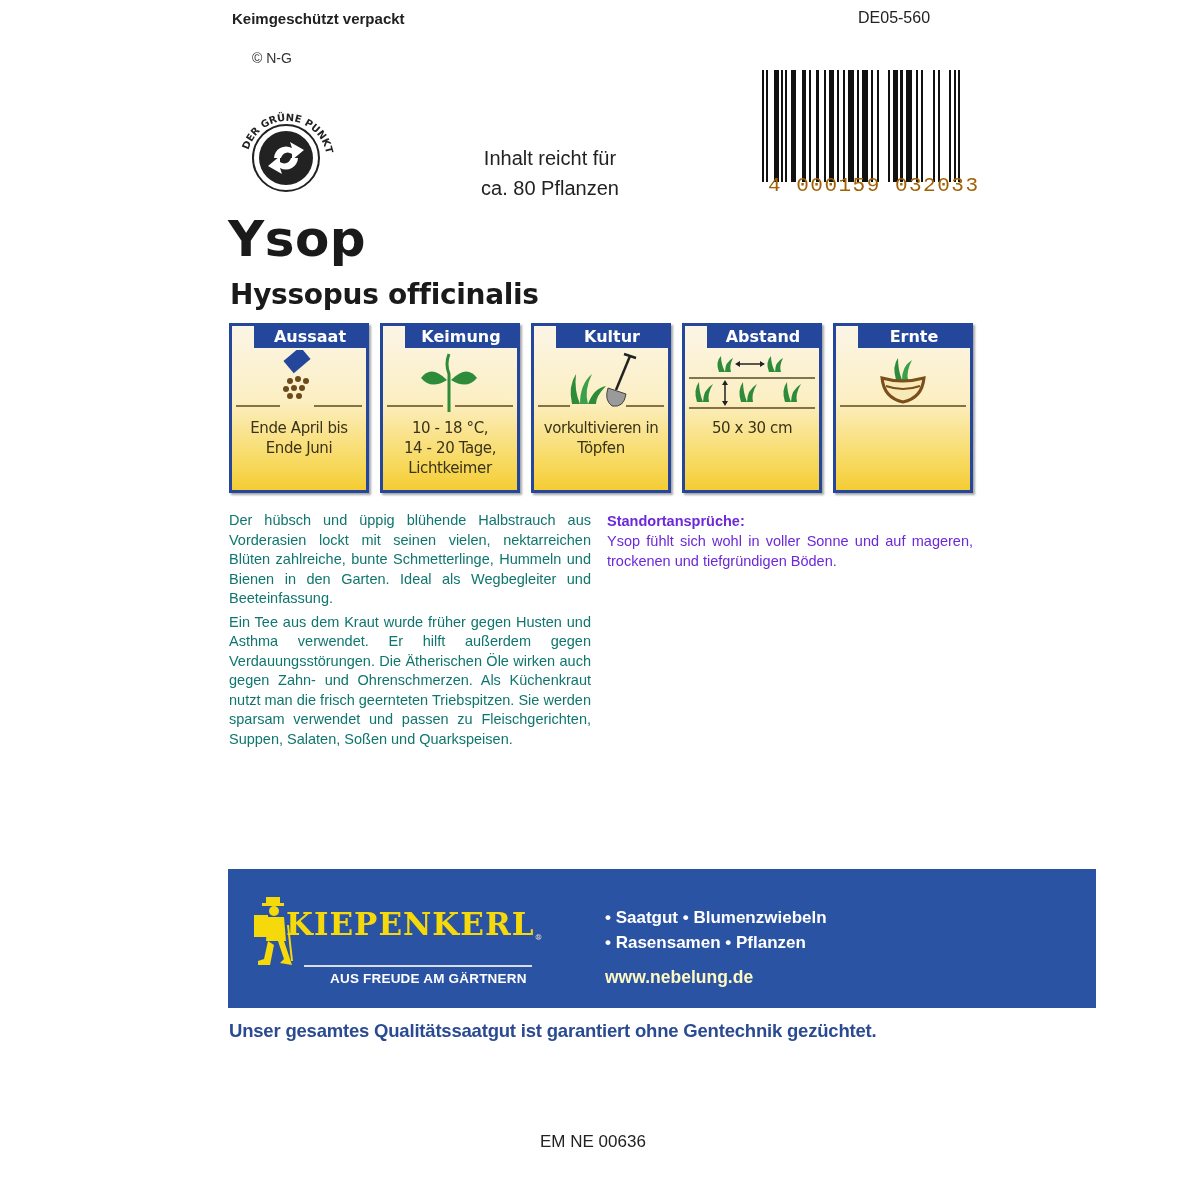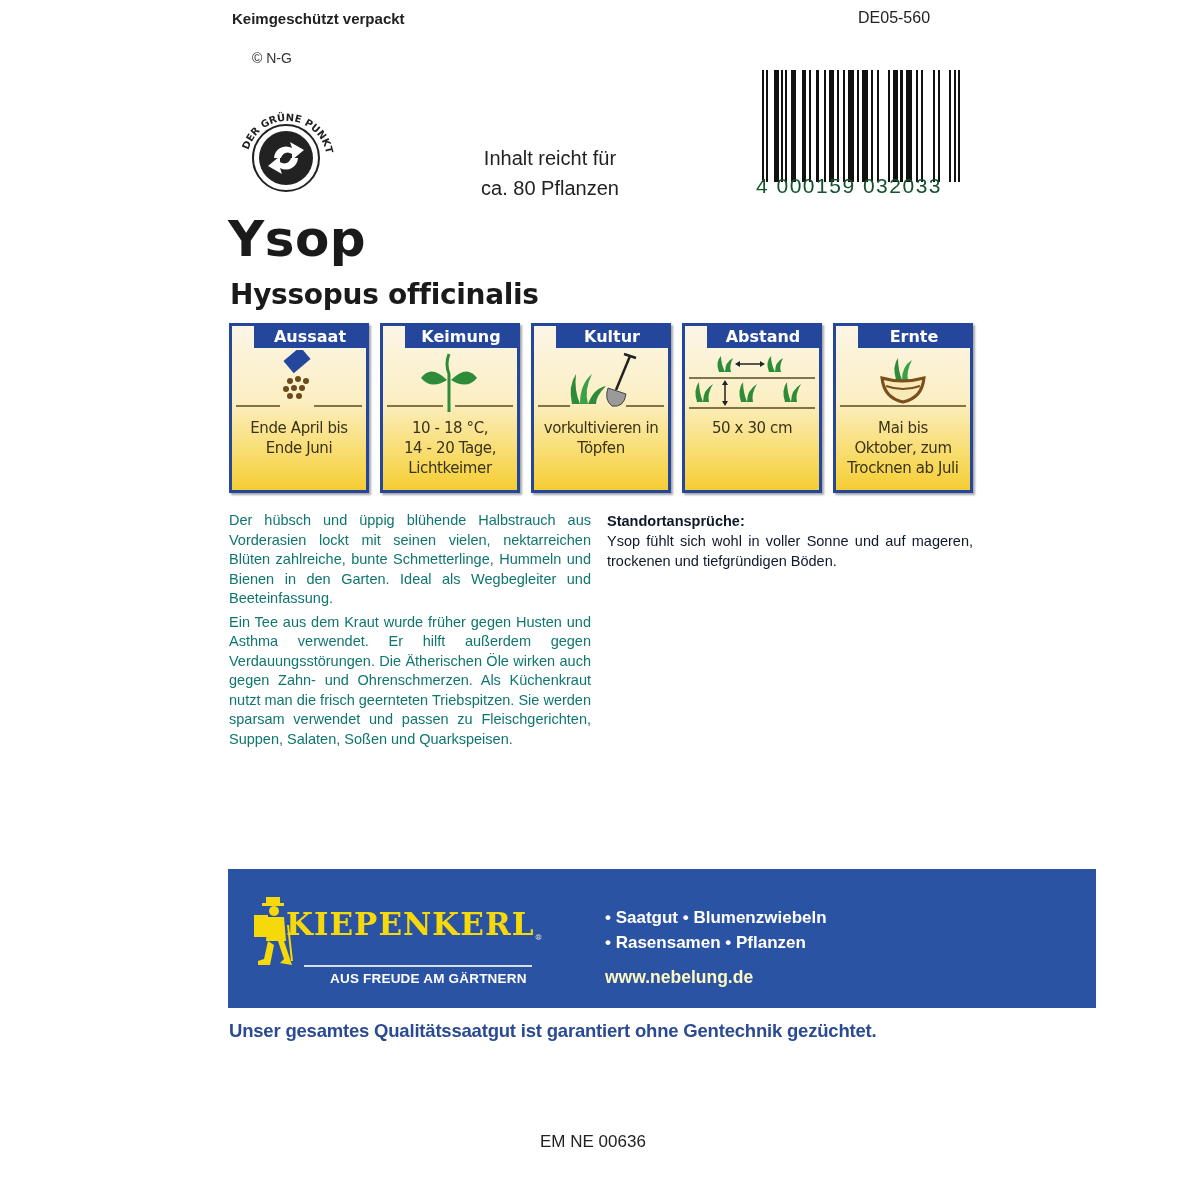--- a/index.html
+++ b/index.html
@@ -6,33 +6,33 @@
   body { width:1200px; height:1200px; position:relative; overflow:hidden; font-family:"Liberation Sans", sans-serif; color:#1a1a1a; }
   .abs { position:absolute; }
   .top-left { left:232px; top:10px; font-size:15px; font-weight:bold; color:#222; }
   .copyright { left:230px; top:50px; font-size:14px; color:#333;margin-left:22px; }
   .code { left:858px; top:9px; font-size:16px; color:#222; }
   .gp { left:234px; top:92px; width:104px; height:104px; }
   .content-note { left:430px; top:143px; width:240px; text-align:center; font-size:20px; line-height:30px; color:#222; }
   .barcode { left:752px; top:70px; width:222px; height:130px; }
   .barcode .bars { position:absolute; left:10px; top:0; width:206px; height:112px; display:flex; align-items:stretch; }
   .barcode .bars span { display:block; height:100%; background:#111; }
-  .barcode .digits { position:absolute; left:4px; top:104px; width:222px; font-family:Liberation Sans, sans-serif; font-size:21px; letter-spacing:1.5px; color:#14532d; background:transparent; }
+  .barcode .digits { position:absolute; left:16px; top:104px; width:222px; font-family:Liberation Mono, monospace; font-size:21px; letter-spacing:1.5px; color:#a16207; background:transparent; }
   .title { left:228px; top:210px; font-size:50px; font-weight:bold; letter-spacing:0.5px; color:#1a1a1a; font-family:"DejaVu Sans", sans-serif; }
   .subtitle { left:230px; top:278px; font-size:28px; font-weight:bold; color:#1a1a1a; font-family:"DejaVu Sans", sans-serif; letter-spacing:-0.3px; }
 
   .cards { left:229px; top:323px; width:744px; height:172px; display:flex; justify-content:space-between; }
   .card { width:140px; height:170px; border:3px solid #24479b; box-sizing:border-box; background:linear-gradient(#fbf5e6 0%, #fcefc4 45%, #f7d85a 85%, #f4cc33 100%); position:relative; box-shadow:2px 2px 2px rgba(0,0,0,0.35);padding-left:22px; }
   .card-head { height:22px; background:#24479b; color:#fff; font-weight:bold; text-align:center; font-size:16px; line-height:22px; font-family:"DejaVu Sans", sans-serif; }
   .card-icon { position:absolute; left:0; top:24px; width:134px; height:62px; }
   .card-text { position:absolute; left:2px; right:2px; top:92px; text-align:center; font-size:15px; line-height:20px; color:#3a3318; font-family:"DejaVu Sans", sans-serif; letter-spacing:-0.4px; }
 
   .desc { left:229px; top:511px; width:362px; font-size:14.5px; line-height:19.5px; text-align:justify; color:#0f766e; }
   .desc p { margin:0 0 4px 0; }
-  .standort { left:607px; top:511px; width:366px; font-size:14.5px; line-height:20px; text-align:justify; color:#0f172a; }
+  .standort { left:607px; top:511px; width:366px; font-size:14.5px; line-height:20px; text-align:justify; color:#6d28d9; }
   .standort .h { font-weight:bold; }
 
   .banner { left:228px; top:869px; width:868px; height:139px; background:#2b53a3; }
   .logo-text { position:absolute; left:58px; top:37px; font-family:"DejaVu Serif", serif; font-weight:bold; font-size:31px; color:#f5d90a; letter-spacing:1px; }
   .logo-reg { font-size:8px; vertical-align:bottom; color:#c9c9c9; }
   .logo-line { position:absolute; left:76px; top:96px; width:228px; height:2px; background:#d9dde8; }
   .logo-tag { position:absolute; left:102px; top:102px; font-size:13.5px; font-weight:bold; color:#fff; letter-spacing:0.2px; }
   .kiepenkerl-fig { position:absolute; left:26px; top:26px; width:40px; height:72px; }
   .banner-list { position:absolute; left:377px; top:36px; font-size:17px; line-height:25px; font-weight:bold; color:#fff; }
   .banner-url { position:absolute; left:377px; top:98px; font-size:17.5px; font-weight:bold; color:#fef9c3; }
@@ -189,25 +189,20 @@
 
   <div class="card">
     <div class="card-head">Ernte</div>
     <svg class="card-icon" viewBox="0 0 134 62">
       <path d="M60 30 Q56 16 62 8 Q62 20 66 30 Z" fill="#2e8b3a"></path>
       <path d="M66 30 Q66 16 76 10 Q70 22 72 30 Z" fill="#3aa14a"></path>
       <path d="M46 28 Q66 34 88 28 Q86 48 67 52 Q48 48 46 28 Z" fill="#f8e9b8" stroke="#7a4f1c" stroke-width="3"></path>
       <path d="M50 36 Q67 42 84 36" stroke="#7a4f1c" stroke-width="2" fill="none"></path>
       <line x1="4" y1="56" x2="130" y2="56" stroke="#5a4a20" stroke-width="1.5"></line>
     </svg>
-    <div class="card-text">
-      <div>Mai bis</div>
-      <div>Oktober, zum</div>
-      <div>Trocknen ab Juli</div>
-    </div>
   </div>
 </div>
 
 <div class="abs desc">
   <p>Der hübsch und üppig blühende Halbstrauch aus Vorderasien lockt mit seinen vielen, nektarreichen Blüten zahlreiche, bunte Schmetterlinge, Hummeln und Bienen in den Garten. Ideal als Wegbegleiter und Beeteinfassung.</p>
   <p>Ein Tee aus dem Kraut wurde früher gegen Husten und Asthma verwendet. Er hilft außerdem gegen Verdauungsstörungen. Die Ätherischen Öle wirken auch gegen Zahn- und Ohrenschmerzen. Als Küchenkraut nutzt man die frisch geernteten Triebspitzen. Sie werden sparsam verwendet und passen zu Fleischgerichten, Suppen, Salaten, Soßen und Quarkspeisen.</p>
 </div>
 
 <div class="abs standort">
   <div class="h">Standortansprüche:</div>

